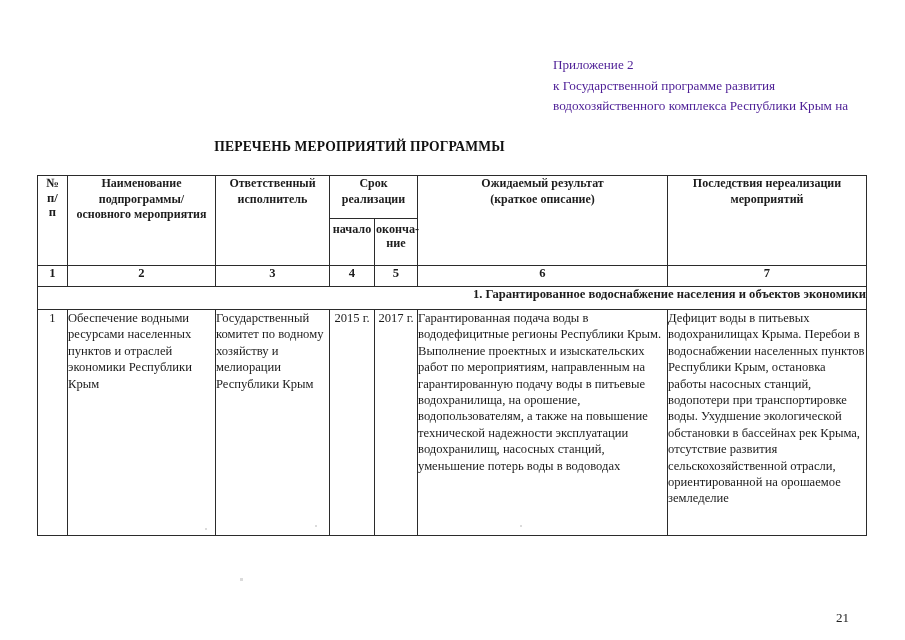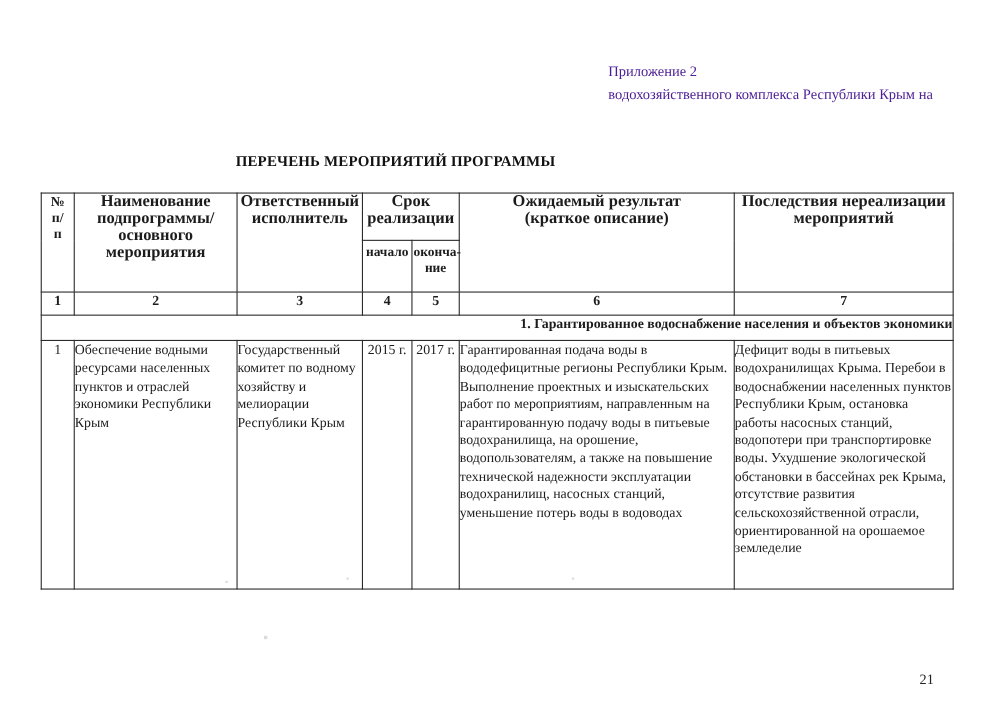--- a/index.html
+++ b/index.html
@@ -65,21 +65,21 @@
     border: 1px solid #2b2b2b;
     padding: 0;
     vertical-align: top;
   }
 
   
   th.hd {
     font-weight: bold;
     text-align: center;
     vertical-align: middle;
-    font-size: 15px;
+    font-size: 12px;
     line-height: 15.5px;
     padding: 4px 3px;
   }
   th.hd.sub {
     font-size: 12.2px;
     line-height: 14px;
     padding: 3px 1px;
   }
   th.hd.narrow {
     font-size: 12.6px;
@@ -143,20 +143,21 @@
     opacity: .55;
   }
 </style>
 </head>
 <body>
 
 <div class="page">
 
   <div class="doc-header">
     <div>Приложение  2</div>
+    <div>к Государственной программе развития</div>
     <div>водохозяйственного комплекса Республики Крым на</div>
   </div>
 
   <div class="doc-title">ПЕРЕЧЕНЬ МЕРОПРИЯТИЙ ПРОГРАММЫ</div>
 
   <div class="tbl-wrap">
     <table class="main">
       <colgroup>
         <col style="width:30px">
         <col style="width:148px">

